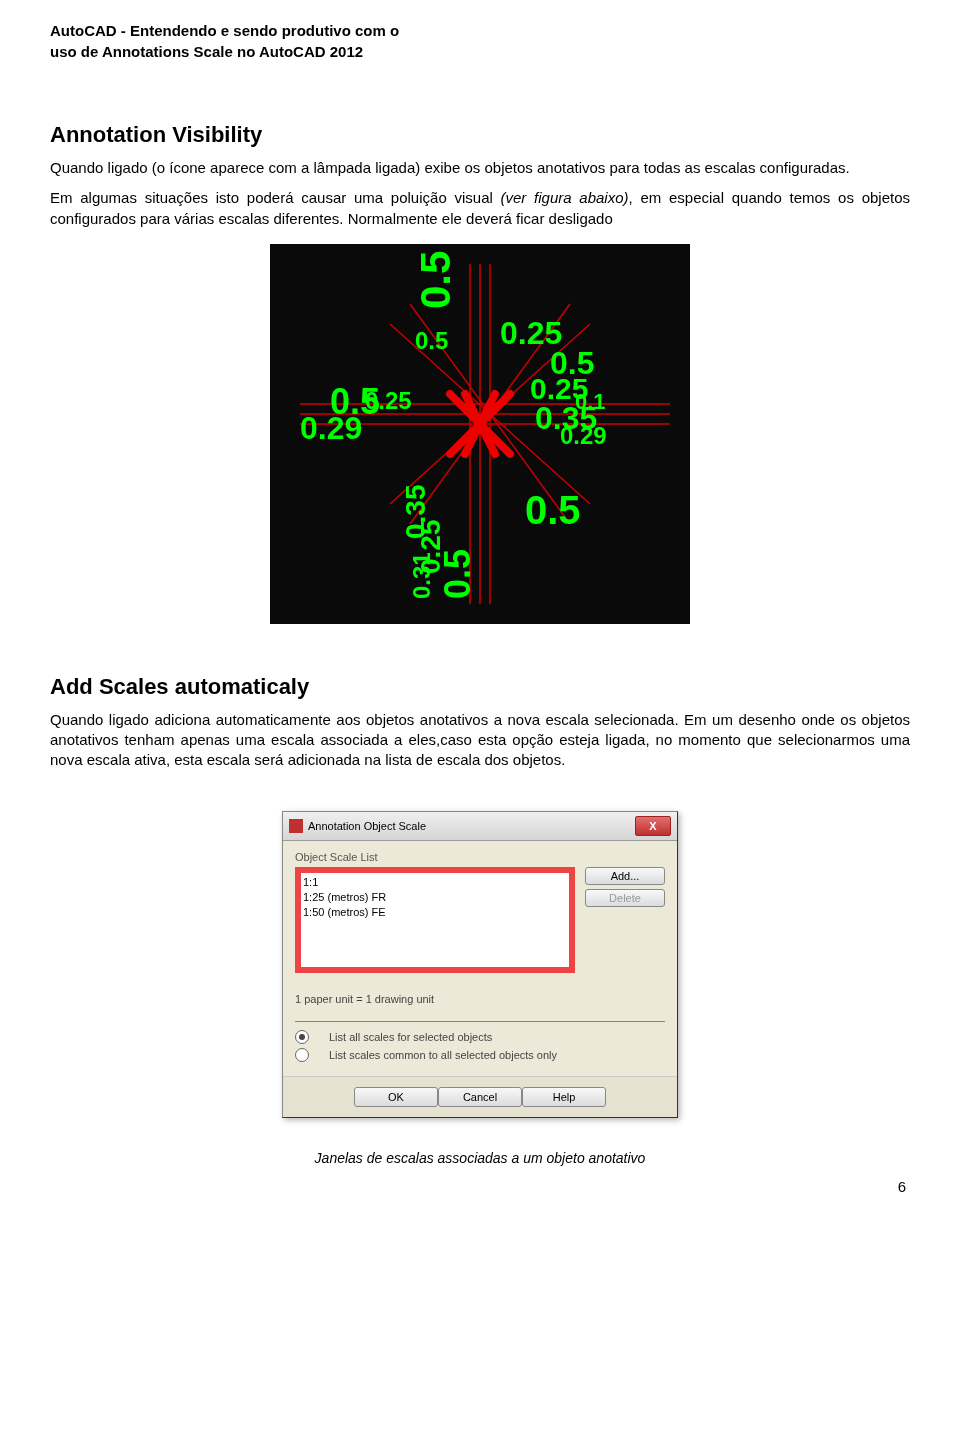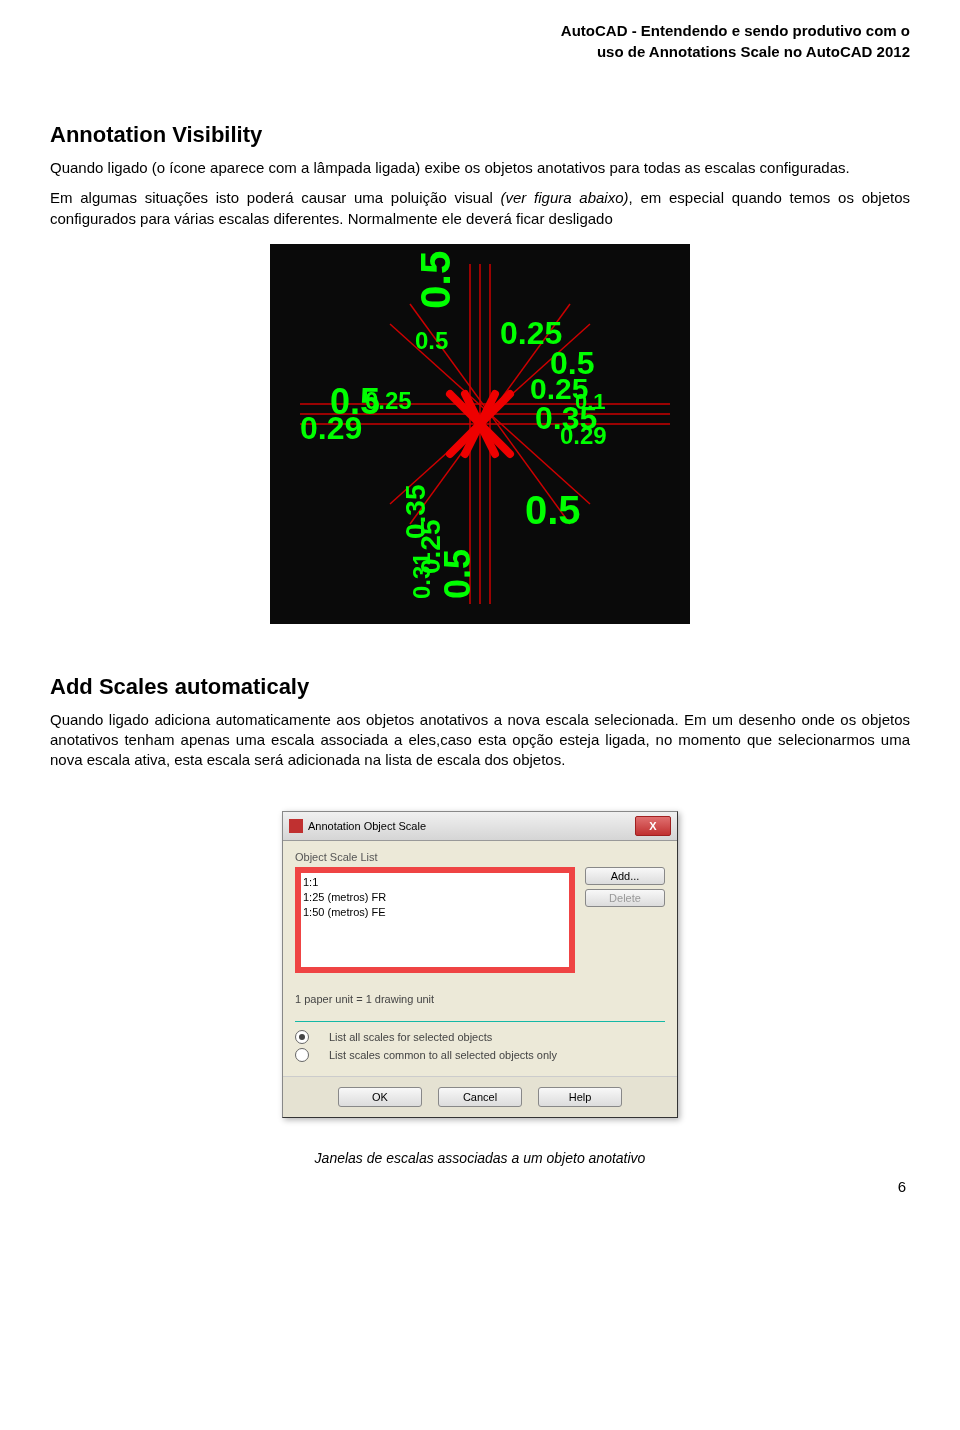--- a/index.html
+++ b/index.html
@@ -8,21 +8,21 @@
       margin: 0;
       padding: 0;
       width: 960px;
       background: #fff;
       color: #000;
     }
     .page {
       padding: 20px 50px 20px 50px;
     }
     .header {
-      text-align: right;
+      text-align: left;
       font-weight: bold;
       font-size: 15px;
       margin-bottom: 60px;
       line-height: 1.4;
     }
     .section-title {
       font-weight: bold;
       font-size: 22px;
       margin-bottom: 10px;
     }
@@ -158,21 +158,21 @@
     .radio-circle.selected::after {
       content: '';
       width: 6px;
       height: 6px;
       background: #444;
       border-radius: 50%;
     }
     .dialog-footer {
       display: flex;
       justify-content: center;
-      gap: 16px;
+      gap: 0;
       padding: 10px;
       background: #e5e2d2;
       border-top: 1px solid #ccc;
     }
     .dialog-footer .win-button {
       width: 70px;
       padding: 3px 6px;
     }
     .caption {
       text-align: center;

